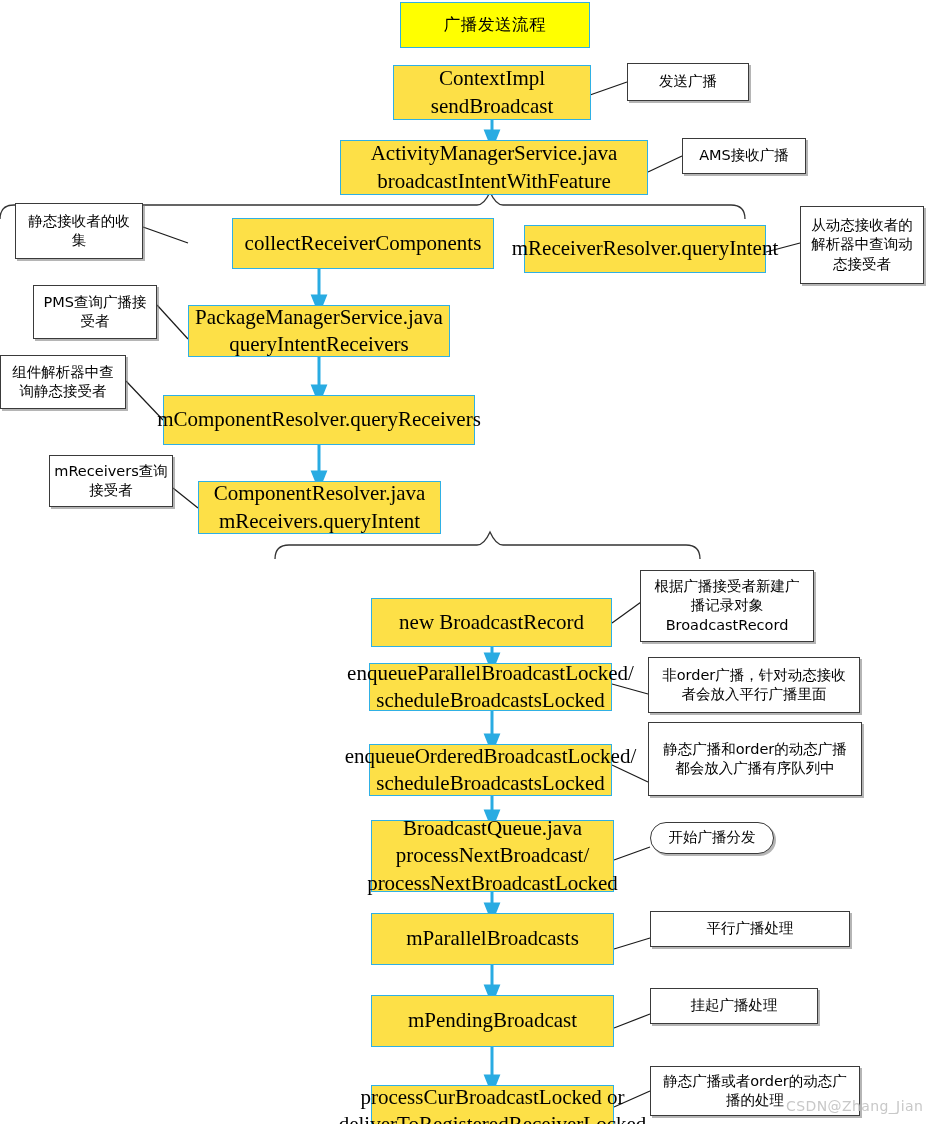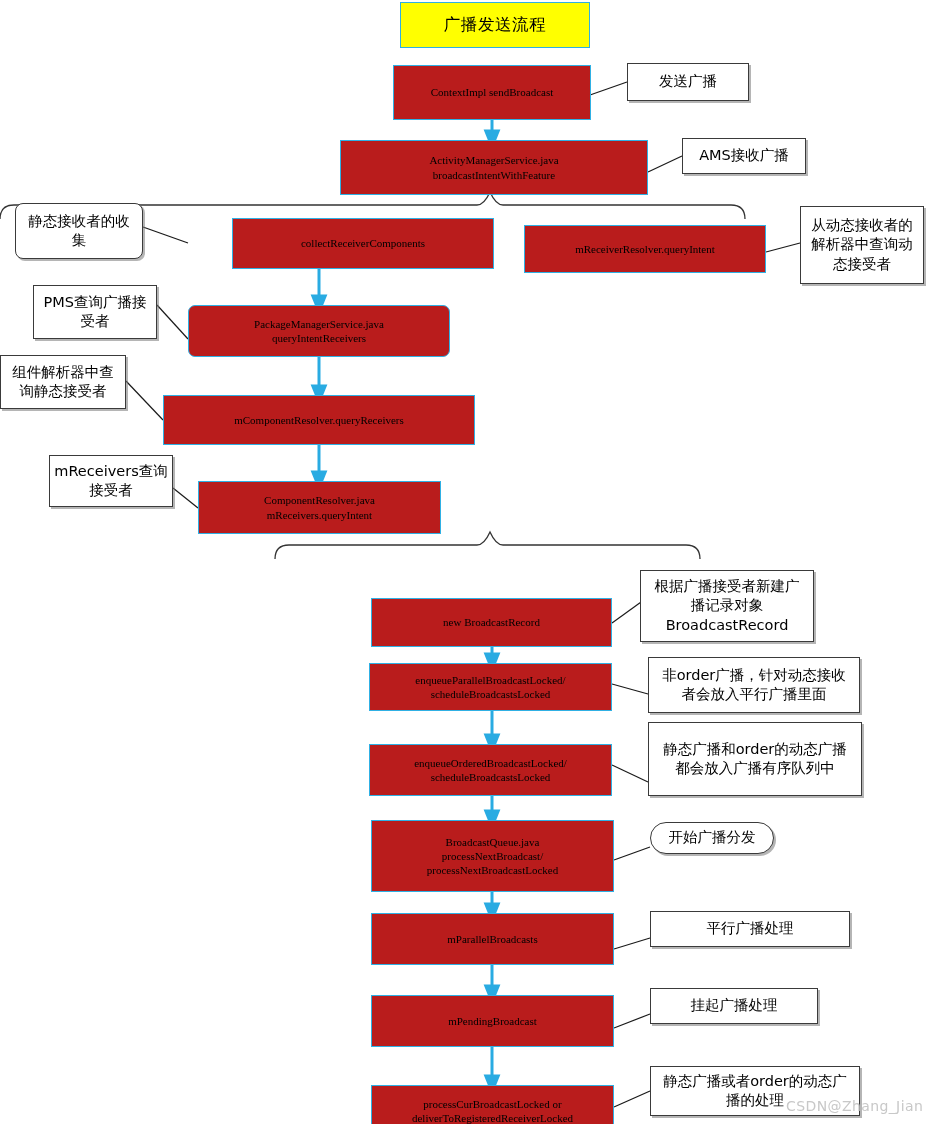--- a/index.html
+++ b/index.html
@@ -25,24 +25,24 @@
     height: 1124px;
     pointer-events: none;
   }
   .node {
     position: absolute;
     box-sizing: border-box;
     display: flex;
     align-items: center;
     justify-content: center;
     text-align: center;
-    background: #b91c1c;
+    background: #fde047;
     border: 1.6px solid #2fb0e4;
     font-family: "Liberation Serif", "DejaVu Serif", serif;
-    font-size: 11px;
+    font-size: 21px;
     color: #000000;
     line-height: 1.30;
     white-space: pre-line;
     z-index: 3;
   }
   .node.title-node {
     background: #ffff00;
     font-family: "DejaVu Sans", "Liberation Sans", sans-serif;
     font-size: 16.5px;
     letter-spacing: 0.6px;
@@ -120,42 +120,42 @@
       </g>
   </svg>
 
   <div id="node-layer">
       <div class="node title-node" style="left: 400px; top: 2px; width: 190px; height: 46px;">广播发送流程</div>
       <div class="node" style="left: 393px; top: 65px; width: 198px; height: 55px;">ContextImpl sendBroadcast</div>
       <div class="node" style="left: 340px; top: 140px; width: 308px; height: 55px;">ActivityManagerService.java
 broadcastIntentWithFeature</div>
       <div class="node" style="left: 188px; top: 218px; width: 262px; height: 51px; margin-left: 44px;">collectReceiverComponents</div>
       <div class="node" style="left: 524px; top: 225px; width: 242px; height: 48px;">mReceiverResolver.queryIntent</div>
-      <div class="node" style="left: 188px; top: 305px; width: 262px; height: 52px; border-radius: 7px;">PackageManagerService.java
+      <div class="node" style="left: 188px; top: 305px; width: 262px; height: 52px;">PackageManagerService.java
 queryIntentReceivers</div>
       <div class="node" style="left: 163px; top: 395px; width: 312px; height: 50px;">mComponentResolver.queryReceivers</div>
       <div class="node" style="left: 198px; top: 481px; width: 243px; height: 53px;">ComponentResolver.java
 mReceivers.queryIntent</div>
       <div class="node" style="left: 371px; top: 598px; width: 241px; height: 49px;">new BroadcastRecord</div>
       <div class="node" style="left: 369px; top: 663px; width: 243px; height: 48px;">enqueueParallelBroadcastLocked/
 scheduleBroadcastsLocked</div>
       <div class="node" style="left: 369px; top: 744px; width: 243px; height: 52px;">enqueueOrderedBroadcastLocked/
 scheduleBroadcastsLocked</div>
       <div class="node" style="left: 371px; top: 820px; width: 243px; height: 72px;">BroadcastQueue.java
 processNextBroadcast/
 processNextBroadcastLocked</div>
       <div class="node" style="left: 371px; top: 913px; width: 243px; height: 52px;">mParallelBroadcasts</div>
       <div class="node" style="left: 371px; top: 995px; width: 243px; height: 52px;">mPendingBroadcast</div>
       <div class="node" style="left: 371px; top: 1085px; width: 243px; height: 52px;">processCurBroadcastLocked or
 deliverToRegisteredReceiverLocked</div>
     </div>
   <div id="note-layer">
       <div class="note" style="left: 627px; top: 63px; width: 122px; height: 38px;">发送广播</div>
       <div class="note" style="left: 682px; top: 138px; width: 124px; height: 36px;">AMS接收广播</div>
-      <div class="note" style="left: 15px; top: 203px; width: 128px; height: 56px; border-radius: 8px;">静态接收者的收
+      <div class="note" style="left: 15px; top: 203px; width: 128px; height: 56px;">静态接收者的收
 集</div>
       <div class="note" style="left: 800px; top: 206px; width: 124px; height: 78px;">从动态接收者的
 解析器中查询动
 态接受者</div>
       <div class="note" style="left: 33px; top: 285px; width: 124px; height: 54px;">PMS查询广播接
 受者</div>
       <div class="note" style="left: 0px; top: 355px; width: 126px; height: 54px;">组件解析器中查
 询静态接受者</div>
       <div class="note" style="left: 49px; top: 455px; width: 124px; height: 52px;">mReceivers查询
 接受者</div>

